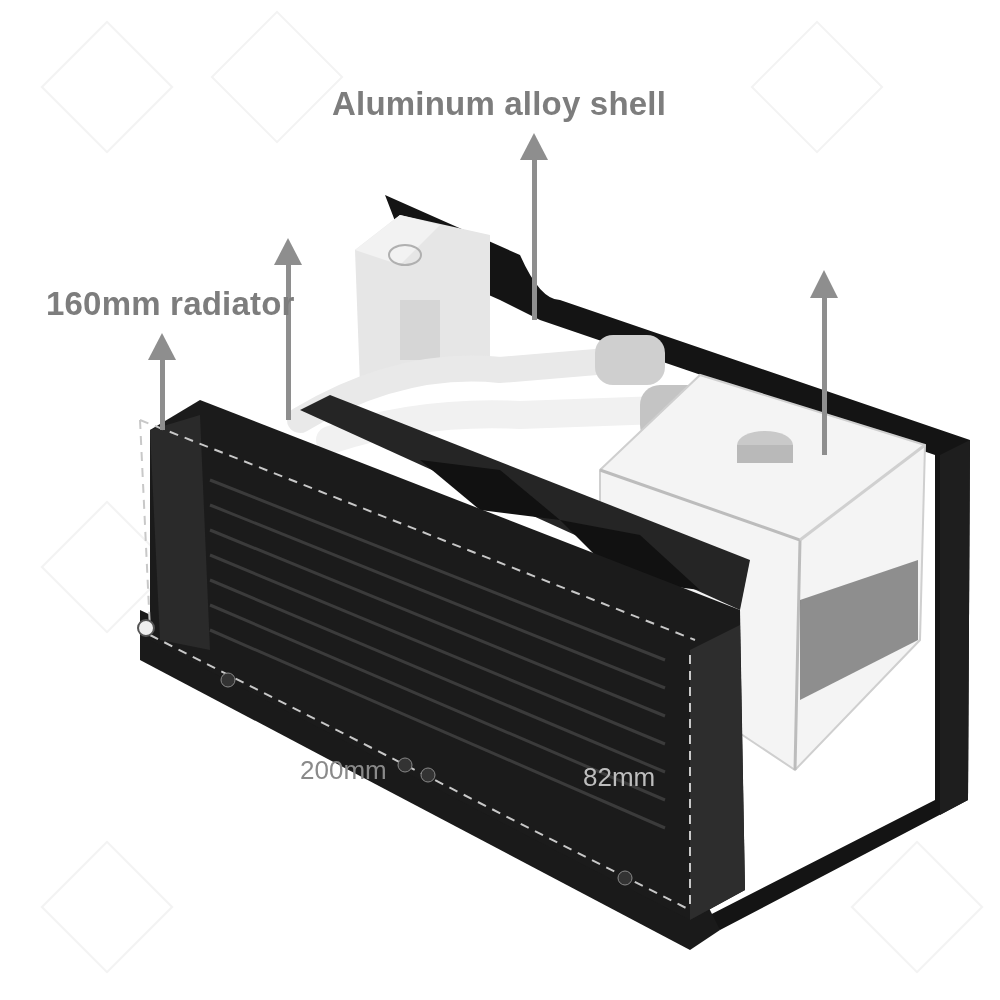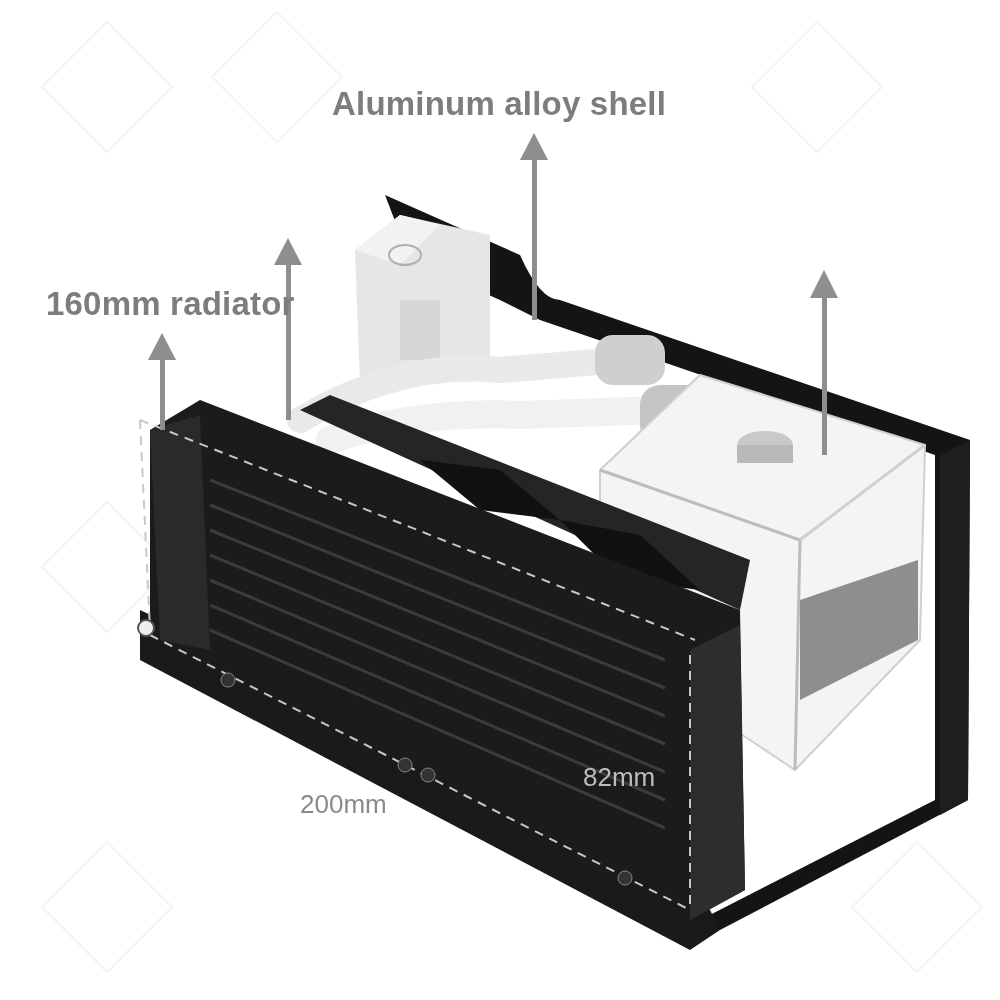--- a/index.html
+++ b/index.html
@@ -107,15 +107,15 @@
       <g>
         <rect x="822" y="290" width="5" height="165"></rect>
         <polygon points="810,298 838,298 824,270"></polygon>
       </g>
     </g>
   </svg>
 
   <div class="label" style="left:332px;top:85px;">Aluminum alloy shell</div>
   <div class="label" style="left:2px;top:285px;margin-left:44px;">160mm radiator</div>
 
-  <div class="dim" style="left:300px;top:789px;color:#8a8a8a;">200mm</div>
+  <div class="dim" style="left:300px;top:755px;color:#8a8a8a;">200mm</div>
   <div class="dim" style="left:583px;top:762px;color:#bdbdbd;text-align:center;">82mm</div>
 </div>
 
 </body></html>

